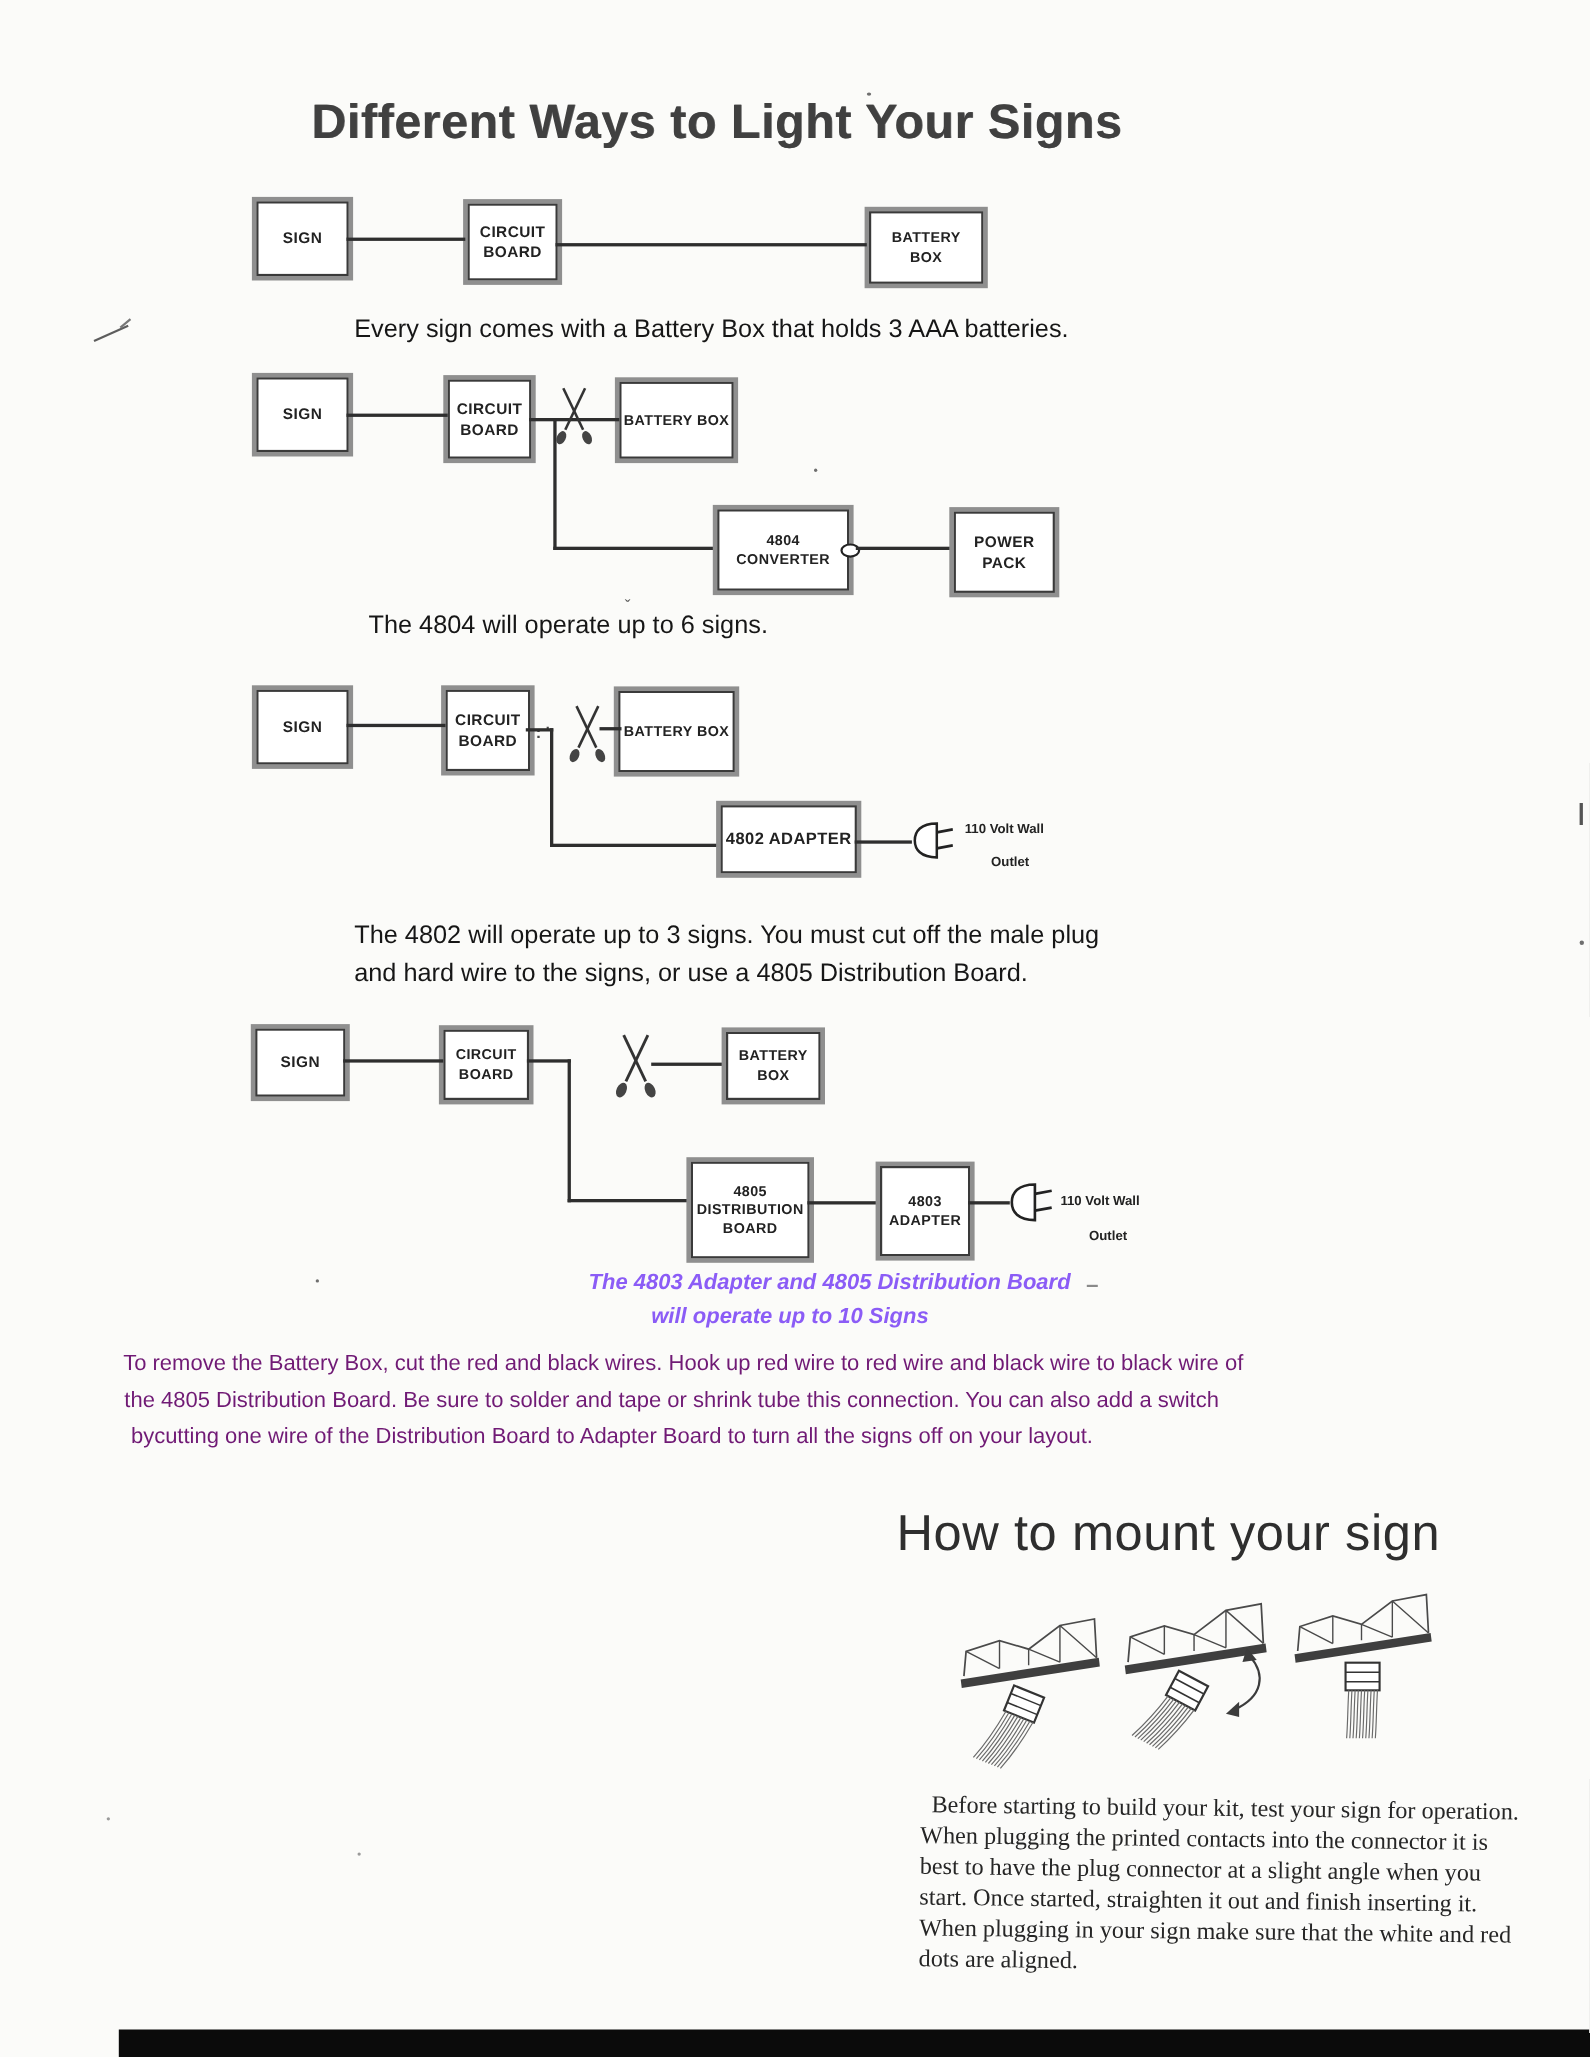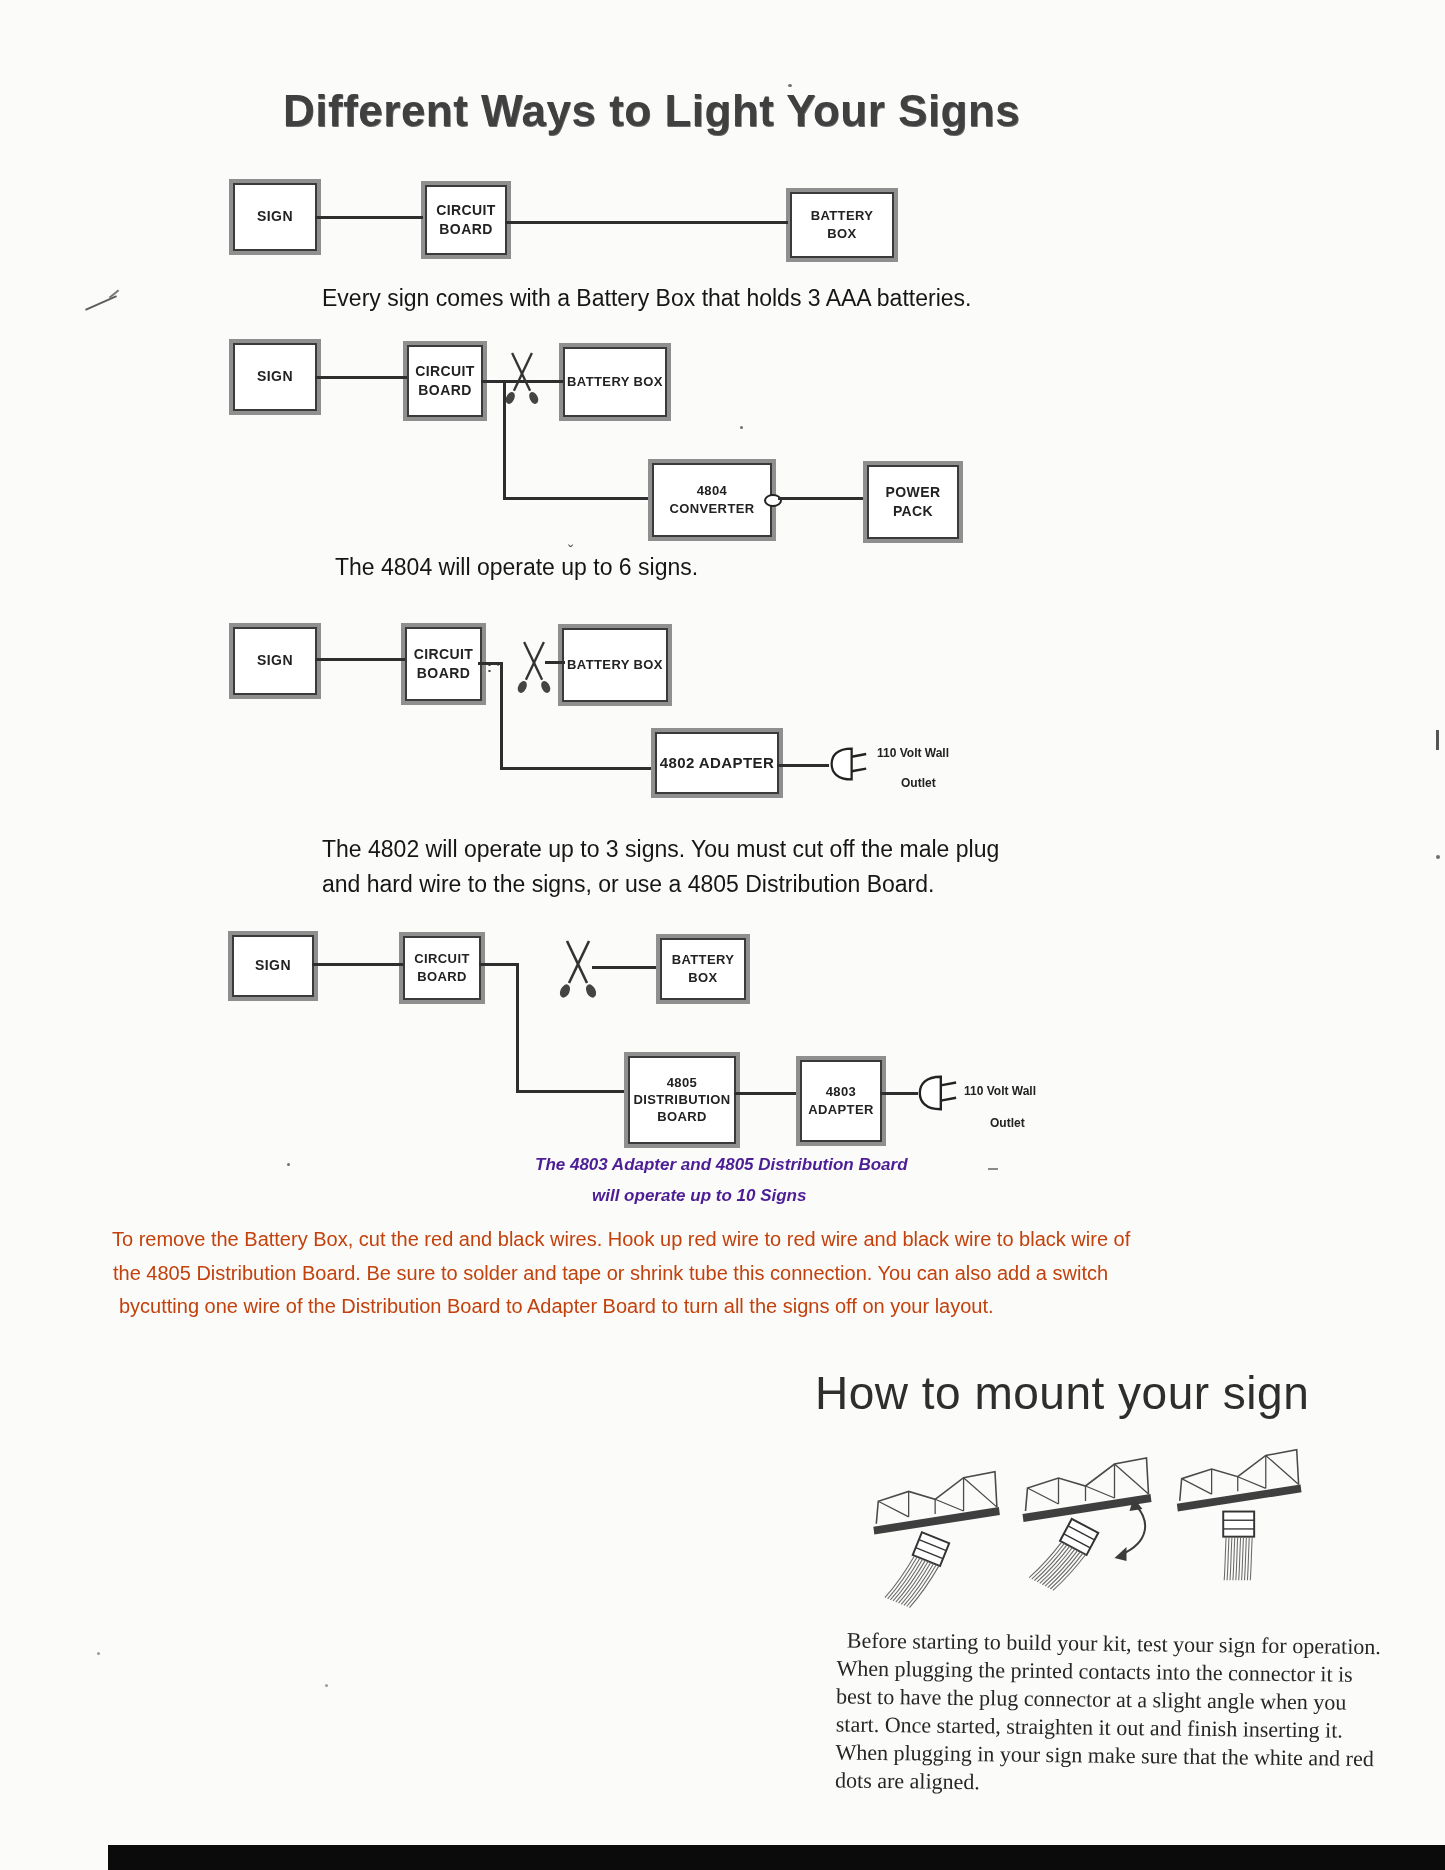--- a/index.html
+++ b/index.html
@@ -7,22 +7,22 @@
         font-family:"Liberation Sans",sans-serif;color:#2b2b2b;overflow:hidden;}
   
   .dbox{position:absolute;background:#fff;border:2px solid #3a3a3a;box-shadow:0 0 0 4px #8f8f8f;
         display:flex;flex-direction:column;align-items:center;justify-content:center;gap:1px;
         font-weight:bold;color:#222;text-align:center;letter-spacing:.4px;}
   .bl{line-height:1.25;white-space:nowrap;}
   .f13{font-size:13px;} .f14{font-size:14px;} .f15{font-size:15px;}
   .hl{position:absolute;height:3px;background:#2e2e2e;}
   .vl{position:absolute;width:3px;background:#2e2e2e;}
   .cap{position:absolute;font-size:23px;color:#161616;white-space:nowrap;}
-  .icap{position:absolute;font-size:17px;font-style:italic;font-weight:bold;color:#4c1d95;white-space:nowrap;}
-  .note{position:absolute;font-size:20px;color:#c2410c;white-space:nowrap;}
+  .icap{position:absolute;font-size:20px;font-style:italic;font-weight:bold;color:#8b5cf6;white-space:nowrap;}
+  .note{position:absolute;font-size:20px;color:#701a75;white-space:nowrap;}
   #title{position:absolute;left:283px;top:86px;font-size:44px;font-weight:bold;color:#404040;
          letter-spacing:.5px;text-shadow:.6px .6px 0 #6c6c6c;white-space:nowrap;}
   #mount-heading{position:absolute;left:815px;top:1366px;font-size:46px;font-weight:400;color:#2e2e2e;
          letter-spacing:.5px;white-space:nowrap;}
   .outlet-t{position:absolute;font-size:12px;font-weight:bold;color:#222;white-space:nowrap;}
   .mark{position:absolute;background:#6f6f6f;border-radius:50%;}
   .oval{position:absolute;width:14px;height:9px;border:2px solid #222;border-radius:50%;background:#fff;}
   #bpara{position:absolute;left:836px;top:1630px;width:580px;font-family:"Liberation Serif",serif;
          font-size:22px;color:#262626;transform:rotate(.7deg);}
   #bpara .pline{line-height:28px;white-space:nowrap;}

